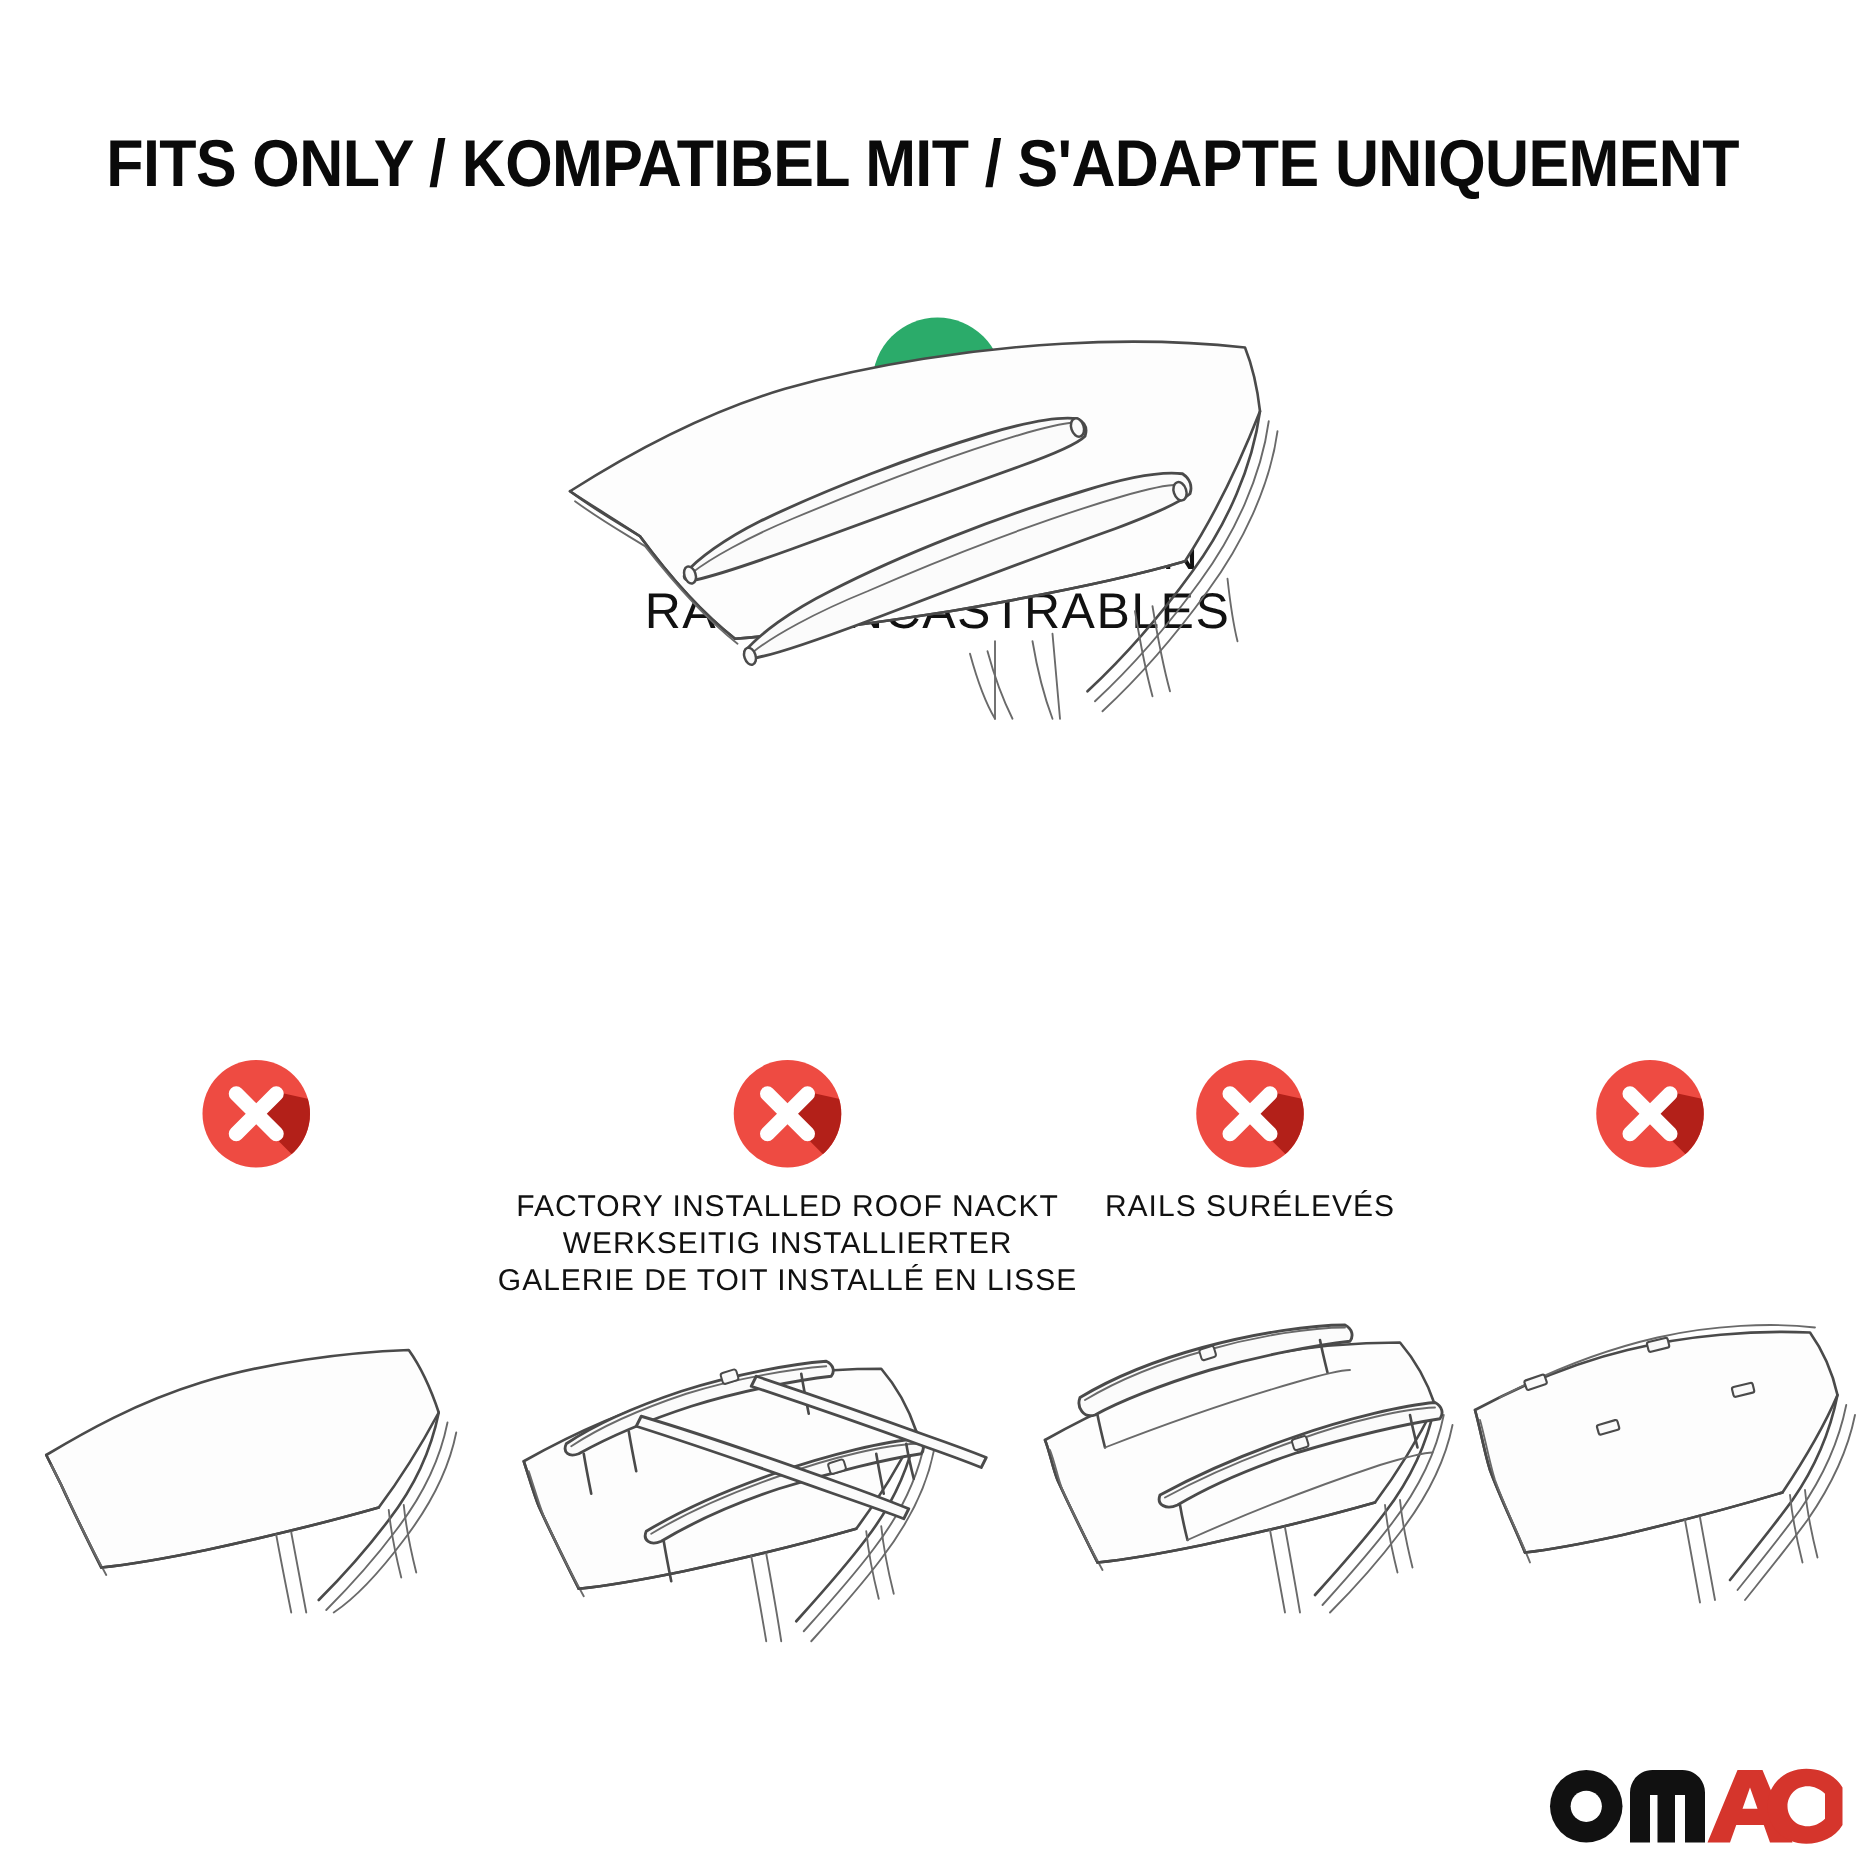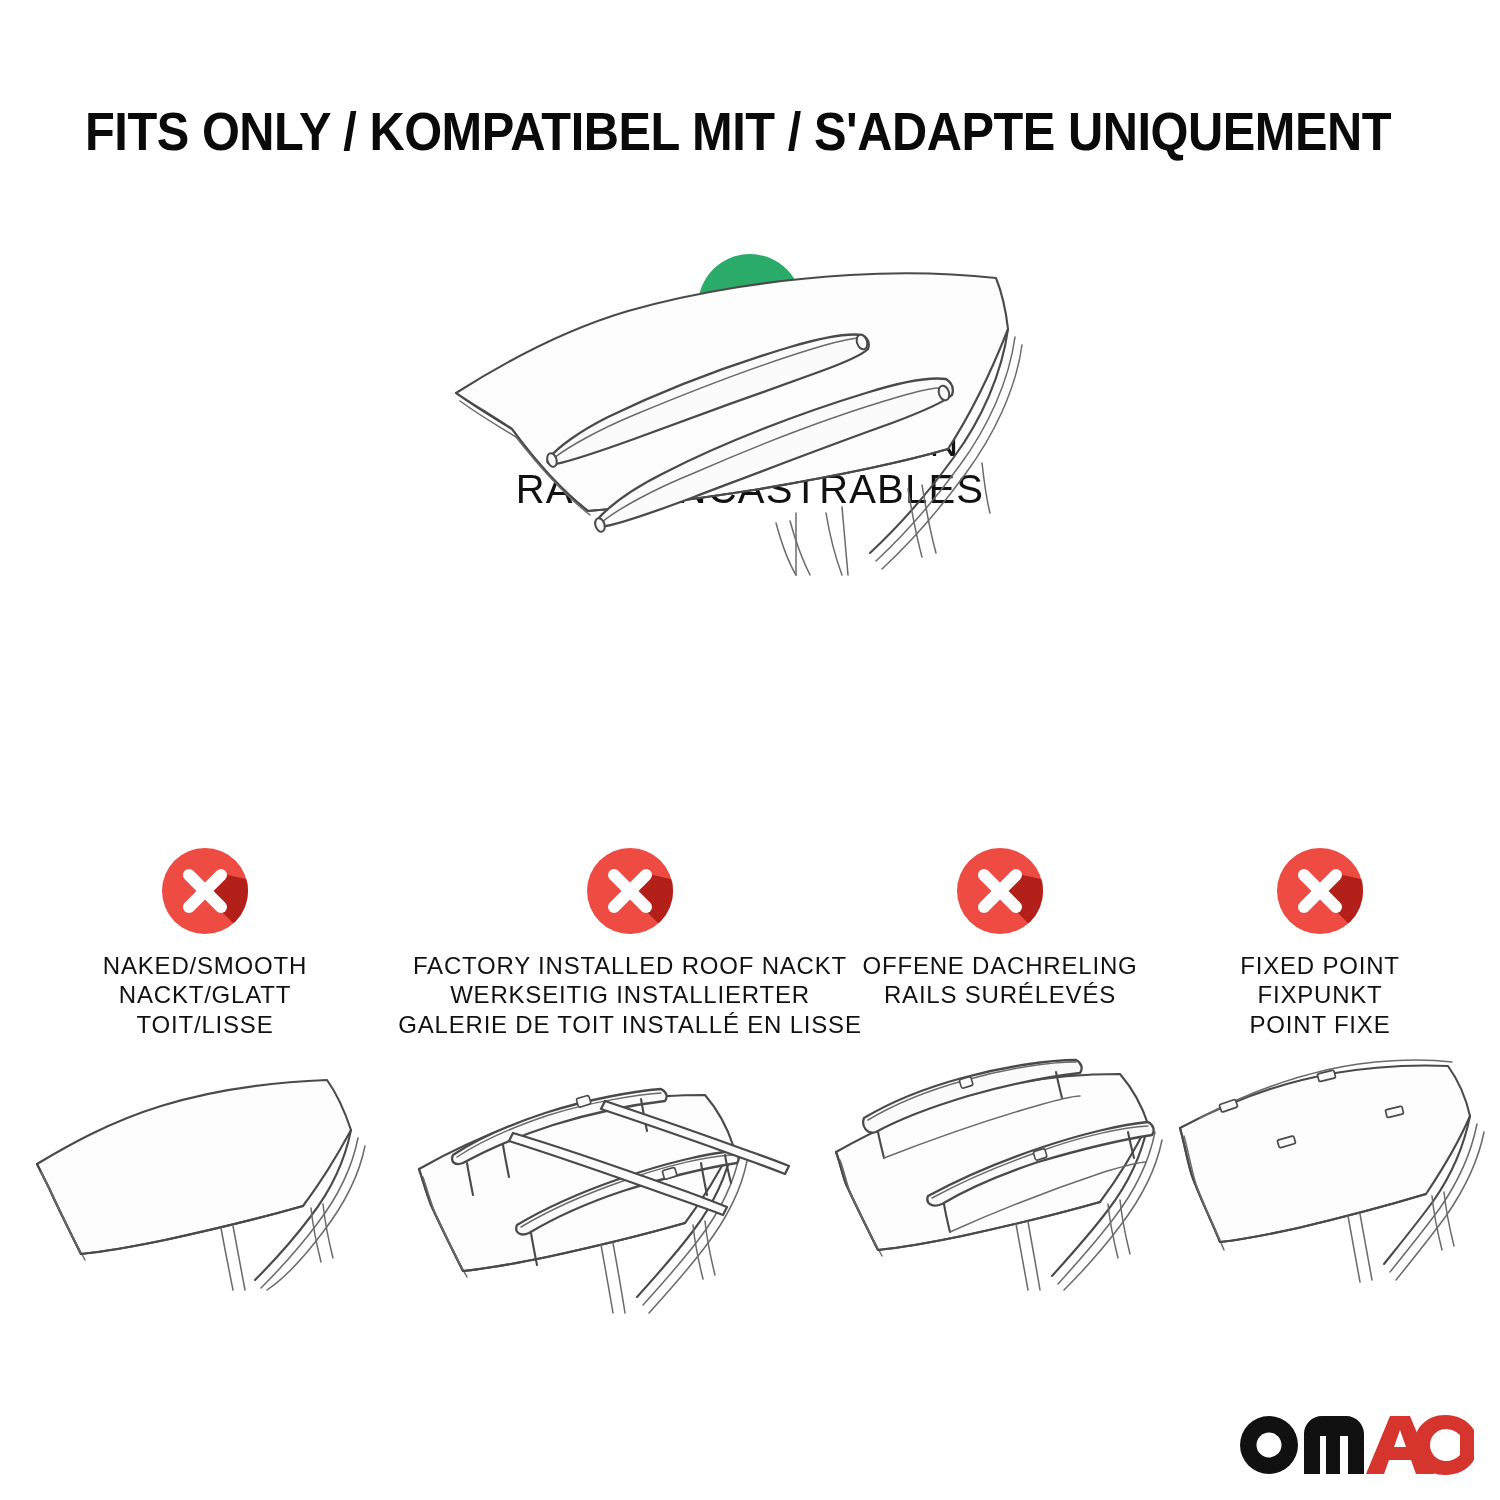--- a/index.html
+++ b/index.html
@@ -206,25 +206,20 @@
             </defs>
           <circle cx="46" cy="46" r="43" fill="#ee4b42"></circle>
           <g clip-path="url(#xc0)">
             <path d="M40 44 L92 96 L96 36 L60 28 Z" fill="#b32019"></path>
           </g>
           <g stroke="#ffffff" stroke-width="12" stroke-linecap="round">
             <line x1="30" y1="30" x2="62" y2="62"></line>
             <line x1="62" y1="30" x2="30" y2="62"></line>
           </g>
         </svg>
-      </div>
-      <div class="col-label">
-        <div>NAKED/SMOOTH</div>
-        <div>NACKT/GLATT</div>
-        <div>TOIT/LISSE</div>
       </div>
       <div class="col-img ci-0">
         <svg viewBox="0 0 390 230" width="390" height="230" aria-hidden="true">
           <path class="ln-fill" d="M12 104 C42 86 84 62 136 46 C188 30 250 22 302 20
                                    C312 34 320 52 326 70
                                    C312 96 296 122 278 146
                                    C236 158 186 170 140 180
                                    C106 187 76 192 56 194
                                    C46 174 34 150 24 128
                                    C20 120 16 112 12 104 Z"></path>
@@ -329,21 +324,20 @@
           <g clip-path="url(#xc2)">
             <path d="M40 44 L92 96 L96 36 L60 28 Z" fill="#b32019"></path>
           </g>
           <g stroke="#ffffff" stroke-width="12" stroke-linecap="round">
             <line x1="30" y1="30" x2="62" y2="62"></line>
             <line x1="62" y1="30" x2="30" y2="62"></line>
           </g>
         </svg>
       </div>
       <div class="col-label">
-        <div>OFFENE DACHRELING</div>
         <div>RAILS SURÉLEVÉS</div>
       </div>
       <div class="col-img ci-2">
         <svg viewBox="0 0 400 230" width="400" height="230" aria-hidden="true">
           <path class="ln-fill" d="M16 92 C48 74 92 52 144 36 C196 20 252 14 300 14
                                    C312 28 322 46 328 64
                                    C314 92 298 118 280 142
                                    C238 154 188 166 142 176
                                    C108 183 78 188 58 190
                                    C48 170 36 146 26 124
@@ -395,25 +389,20 @@
           <circle cx="46" cy="46" r="43" fill="#ee4b42"></circle>
           <g clip-path="url(#xc3)">
             <path d="M40 44 L92 96 L96 36 L60 28 Z" fill="#b32019"></path>
           </g>
           <g stroke="#ffffff" stroke-width="12" stroke-linecap="round">
             <line x1="30" y1="30" x2="62" y2="62"></line>
             <line x1="62" y1="30" x2="30" y2="62"></line>
           </g>
         </svg>
       </div>
-      <div class="col-label">
-        <div>FIXED POINT</div>
-        <div>FIXPUNKT</div>
-        <div>POINT FIXE</div>
-      </div>
       <div class="col-img ci-3">
         <svg viewBox="0 0 330 230" width="330" height="230" aria-hidden="true">
           <path class="ln-fill" d="M10 68 C40 52 82 32 132 20 C180 8 234 4 278 6
                                    C288 20 296 38 300 56
                                    C288 84 272 110 256 134
                                    C216 146 170 158 128 168
                                    C96 175 68 180 50 182
                                    C42 162 30 138 22 116
                                    C18 104 14 82 10 68 Z"></path>
           <path class="ln" d="M10 68 C14 82 18 104 22 116 C30 138 42 162 50 182"></path>

